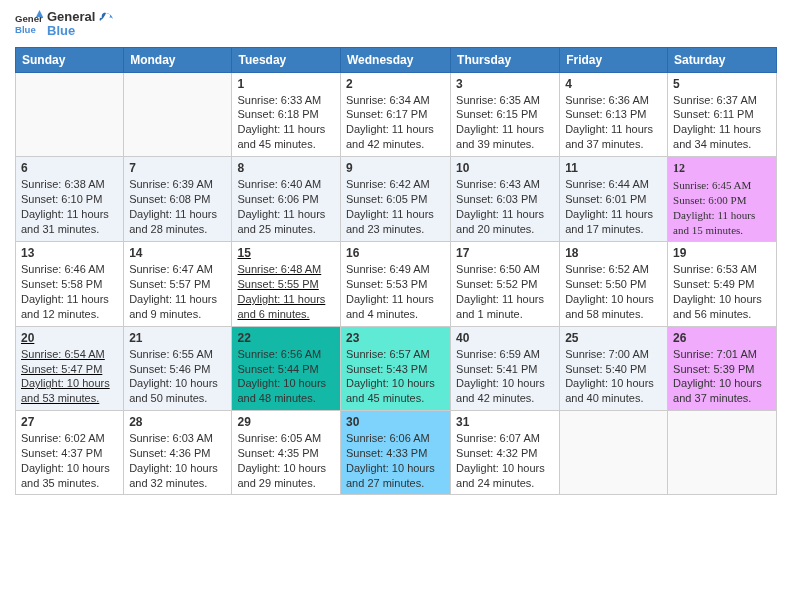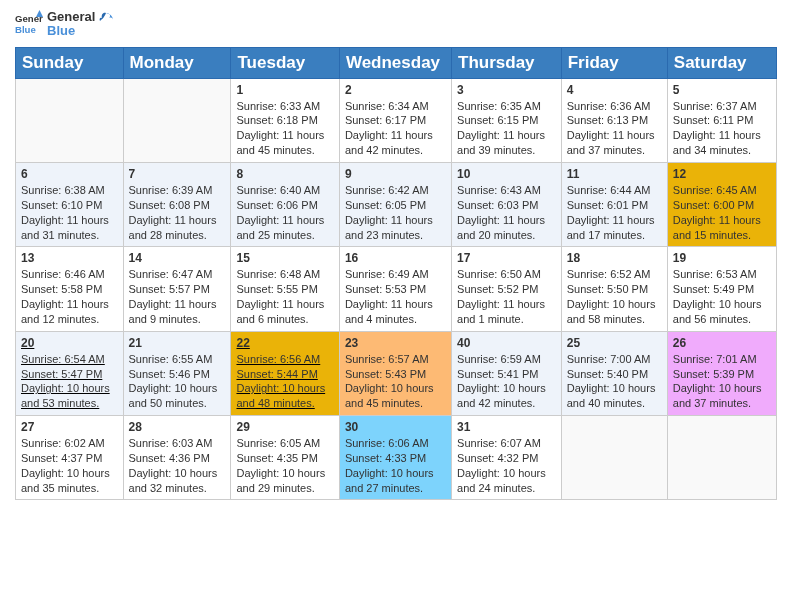--- a/index.html
+++ b/index.html
@@ -49,21 +49,21 @@
     .calendar {
       width: 100%;
       border-collapse: collapse;
       font-size: 10px;
     }
     .calendar th {
       background: #3a7ebf;
       color: #fff;
       text-align: left;
       padding: 5px 6px;
-      font-size: 17px;
+      font-size: 12px;
       font-weight: bold;
       border: 1px solid #2a6aaf;
     }
     .calendar td {
       border: 1px solid #ccc;
       vertical-align: top;
       padding: 4px 5px;
       width: 113px;
       min-height: 70px;
     }
@@ -172,35 +172,35 @@
             <div class="day-info">Sunrise: 6:42 AM<br>Sunset: 6:05 PM<br>Daylight: 11 hours and 23 minutes.</div>
           </td>
           <td style="background: rgb(238, 243, 250);">
             <div class="day-number">10</div>
             <div class="day-info">Sunrise: 6:43 AM<br>Sunset: 6:03 PM<br>Daylight: 11 hours and 20 minutes.</div>
           </td>
           <td style="background: rgb(238, 243, 250);">
             <div class="day-number">11</div>
             <div class="day-info">Sunrise: 6:44 AM<br>Sunset: 6:01 PM<br>Daylight: 11 hours and 17 minutes.</div>
           </td>
-          <td style="background: #eab308;">
+          <td style="background: #f0abfc; font-family: Liberation Serif, serif;">
             <div class="day-number">12</div>
             <div class="day-info">Sunrise: 6:45 AM<br>Sunset: 6:00 PM<br>Daylight: 11 hours and 15 minutes.</div>
           </td>
         </tr>
         <tr>
           <td style="background: rgb(255, 255, 255);">
             <div class="day-number">13</div>
             <div class="day-info">Sunrise: 6:46 AM<br>Sunset: 5:58 PM<br>Daylight: 11 hours and 12 minutes.</div>
           </td>
           <td style="background: rgb(255, 255, 255);">
             <div class="day-number">14</div>
             <div class="day-info">Sunrise: 6:47 AM<br>Sunset: 5:57 PM<br>Daylight: 11 hours and 9 minutes.</div>
           </td>
-          <td style="background: rgb(255, 255, 255);">
+          <td style="background: rgb(255, 255, 255); text-decoration: underline;">
             <div class="day-number">15</div>
             <div class="day-info">Sunrise: 6:48 AM<br>Sunset: 5:55 PM<br>Daylight: 11 hours and 6 minutes.</div>
           </td>
           <td style="background: rgb(255, 255, 255);">
             <div class="day-number">16</div>
             <div class="day-info">Sunrise: 6:49 AM<br>Sunset: 5:53 PM<br>Daylight: 11 hours and 4 minutes.</div>
           </td>
           <td style="background: rgb(255, 255, 255);">
             <div class="day-number">17</div>
             <div class="day-info">Sunrise: 6:50 AM<br>Sunset: 5:52 PM<br>Daylight: 11 hours and 1 minute.</div>
@@ -216,25 +216,25 @@
         </tr>
         <tr>
           <td style="background: rgb(238, 243, 250); text-decoration: underline;">
             <div class="day-number">20</div>
             <div class="day-info">Sunrise: 6:54 AM<br>Sunset: 5:47 PM<br>Daylight: 10 hours and 53 minutes.</div>
           </td>
           <td style="background: rgb(238, 243, 250);">
             <div class="day-number">21</div>
             <div class="day-info">Sunrise: 6:55 AM<br>Sunset: 5:46 PM<br>Daylight: 10 hours and 50 minutes.</div>
           </td>
-          <td style="background: #eab308; text-decoration: underline;">
+          <td style="background: #14b8a6;">
             <div class="day-number">22</div>
             <div class="day-info">Sunrise: 6:56 AM<br>Sunset: 5:44 PM<br>Daylight: 10 hours and 48 minutes.</div>
           </td>
-          <td style="background: #fdba74; margin-top: 32px;">
+          <td style="background: #5eead4; margin-top: 32px;">
             <div class="day-number">23</div>
             <div class="day-info">Sunrise: 6:57 AM<br>Sunset: 5:43 PM<br>Daylight: 10 hours and 45 minutes.</div>
           </td>
           <td style="background: rgb(238, 243, 250);">
             <div class="day-number">40</div>
             <div class="day-info">Sunrise: 6:59 AM<br>Sunset: 5:41 PM<br>Daylight: 10 hours and 42 minutes.</div>
           </td>
           <td style="background: rgb(238, 243, 250);">
             <div class="day-number">25</div>
             <div class="day-info">Sunrise: 7:00 AM<br>Sunset: 5:40 PM<br>Daylight: 10 hours and 40 minutes.</div>

